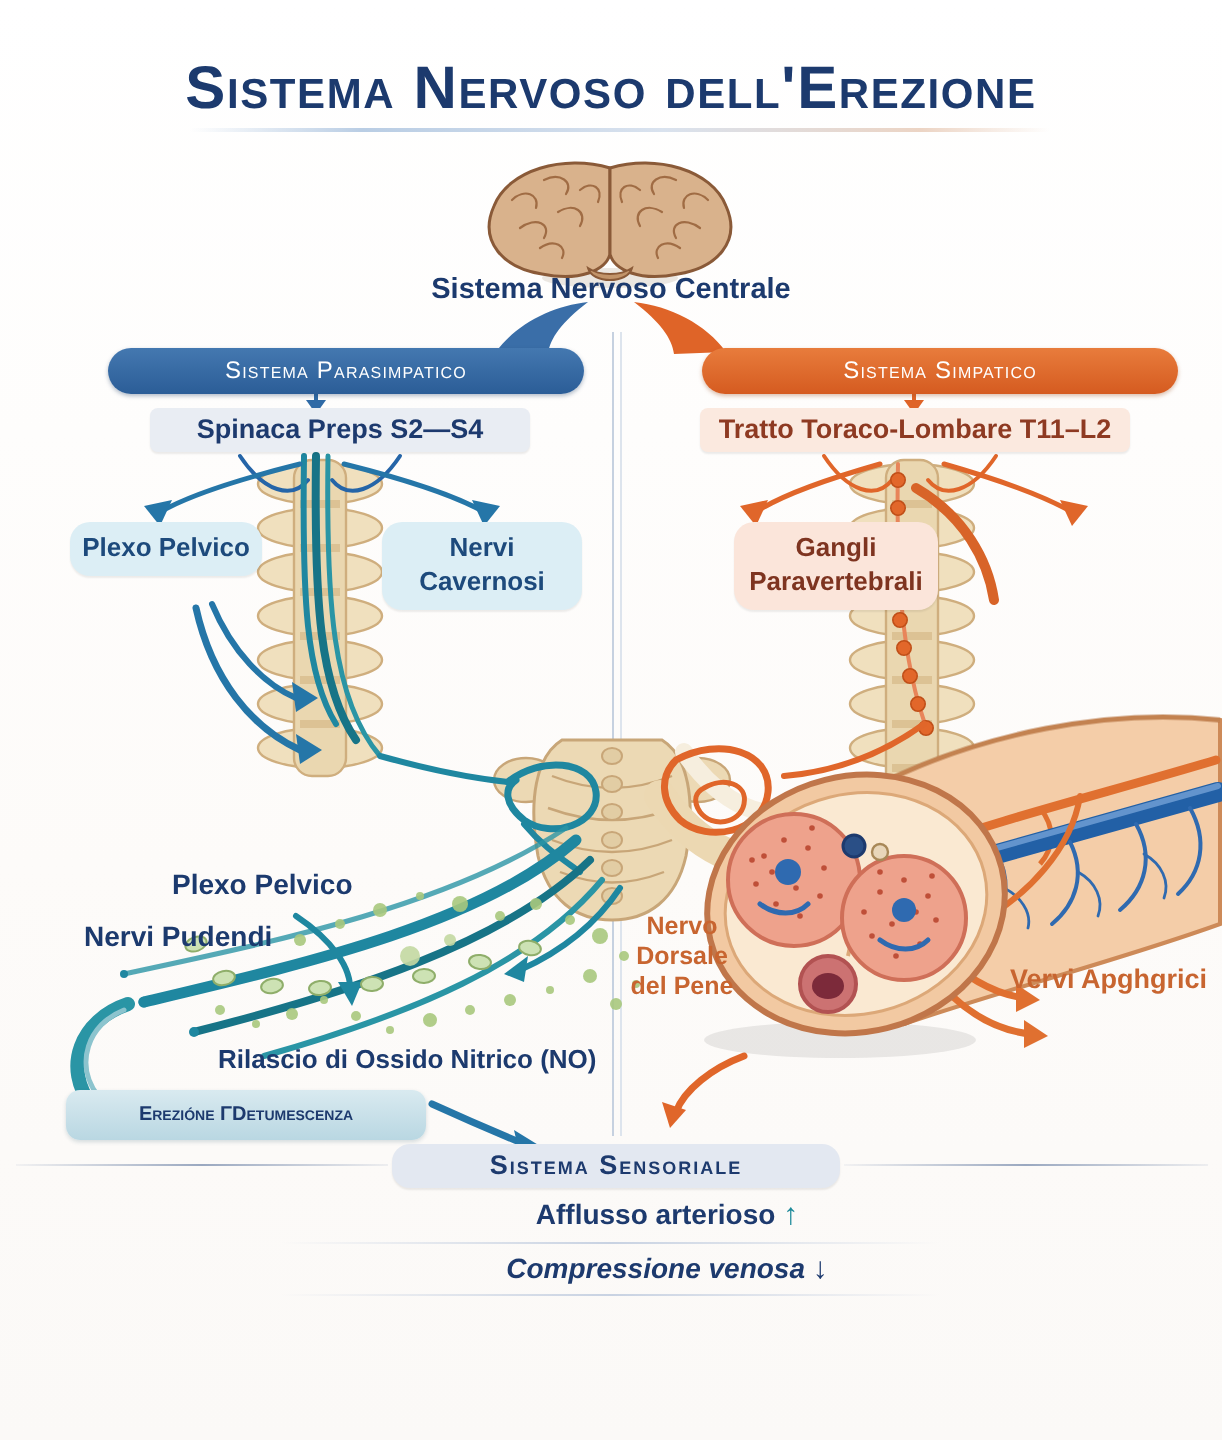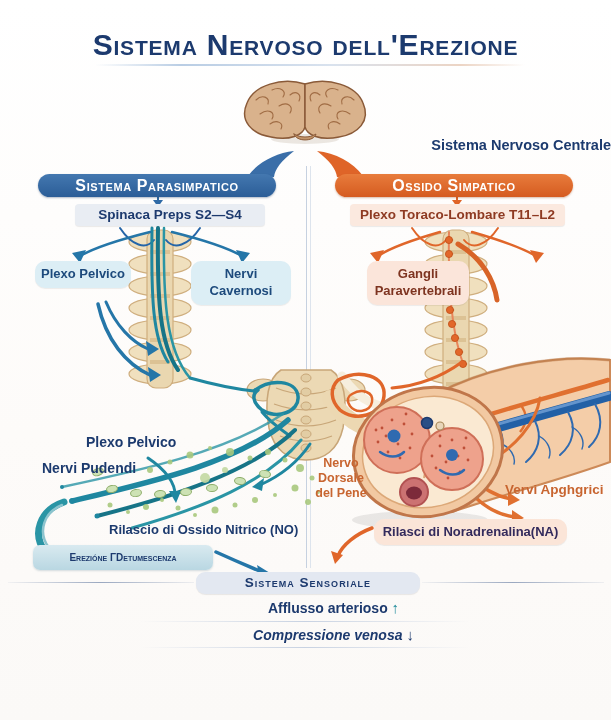--- a/index.html
+++ b/index.html
@@ -14,27 +14,27 @@
   .page-title{
     left:0;top:28px;width:611px;text-align:center;
     font-variant:small-caps;font-weight:bold;font-size:30px;letter-spacing:0.8px;
     color:#1c3a6e;z-index:3;
   }
   .title-rule{
     left:95px;top:64px;width:430px;height:2px;z-index:2;
     background:linear-gradient(90deg,rgba(160,185,215,0),#b9cde4 20%,#d9e2ee 55%,#ecd4c4 85%,rgba(236,212,196,0));
   }
   .snc-label{
-    left:0;top:137px;width:611px;text-align:right;
+    left:0;top:137px;width:611px;text-align:center;
     font-weight:bold;font-size:14.5px;color:#1c3a6e;z-index:3;
   }
   .banner{
     top:174px;height:23px;line-height:23px;text-align:center;
-    font-variant:small-caps;font-weight:bold;font-size:16px;letter-spacing:0.6px;
-    color:#ffffff;border-radius:12px;z-index:3;
+    font-variant:small-caps;font-weight:normal;font-size:12px;letter-spacing:0.6px;
+    color:#ffffff;border-radius:12px;z-index:3;margin-left:16px;
   }
   .banner-para{left:38px;width:238px;background:linear-gradient(180deg,#4478b0,#2b5d97);box-shadow:0 1px 2px rgba(30,60,100,.35);}
   .banner-simp{left:335px;width:238px;background:linear-gradient(180deg,#e87c3c,#d55b20);box-shadow:0 1px 2px rgba(150,70,20,.35);}
   .src-box{
     top:204px;height:22px;line-height:22px;text-align:center;
     font-weight:bold;font-size:13.5px;border-radius:4px;z-index:3;
   }
   .src-para{left:75px;width:190px;background:#e9edf3;color:#1d3a6e;box-shadow:0 1px 1px rgba(0,0,0,.08);}
   .src-simp{left:350px;width:215px;background:#fbe9df;color:#8e3a22;box-shadow:0 1px 1px rgba(0,0,0,.08);}
   .node{
@@ -377,37 +377,36 @@
       <circle cx="414" cy="492" r="14" fill="#cc7272" stroke="#b25252" stroke-width="2"></circle>
       <ellipse cx="414" cy="493" rx="8" ry="6.5" fill="#7c2a3a"></ellipse>
       <circle cx="427" cy="423" r="5.5" fill="#2a4f86" stroke="#1d3a6e" stroke-width="1.5"></circle>
       <circle cx="440" cy="426" r="4" fill="#e8d6ba" stroke="#a88858" stroke-width="1.2"></circle>
     </g>
   </svg>
 
   <div class="abs snc-label">Sistema Nervoso Centrale</div>
 
   <div class="abs banner banner-para">Sistema Parasimpatico</div>
-  <div class="abs banner banner-simp">Ossido Simpatico</div>
+  <div class="abs banner banner-simp">Sistema Simpatico</div>
 
   <div class="abs src-box src-para">Spinaca Preps S2—S4</div>
-  <div class="abs src-box src-simp">Plexo Toraco-Lombare T11–L2</div>
+  <div class="abs src-box src-simp">Tratto Toraco-Lombare T11–L2</div>
 
   <div class="abs node node-blue n1">Plexo Pelvico</div>
   <div class="abs node node-blue n2">Nervi Cavernosi</div>
   <div class="abs node node-peach n3">Gangli Paravertebrali</div>
 
   <div class="abs free-label lbl-plexo">Plexo Pelvico</div>
   <div class="abs free-label lbl-pudendi">Nervi Pudendi</div>
   <div class="abs free-label lbl-no">Rilascio di Ossido Nitrico (NO)</div>
   <div class="abs erez-box">Erezióne ΓDetumescenza</div>
 
   <div class="abs lbl-dorsal">Nervo Dorsale del Pene</div>
   <div class="abs lbl-vervi">Vervi Apghgrici</div>
-  <div class="abs na-box">Rilasci di Noradrenalina(NA)</div>
 
   <div class="abs sens-rule left"></div>
   <div class="abs sens-rule right"></div>
   <div class="abs sens-box">Sistema Sensoriale</div>
 
   <div class="abs flow-row row1">
     <span>Afflusso arterioso</span>
     <span class="arrow-up">↑</span>
   </div>
   <div class="abs thin-rule r1"></div>

